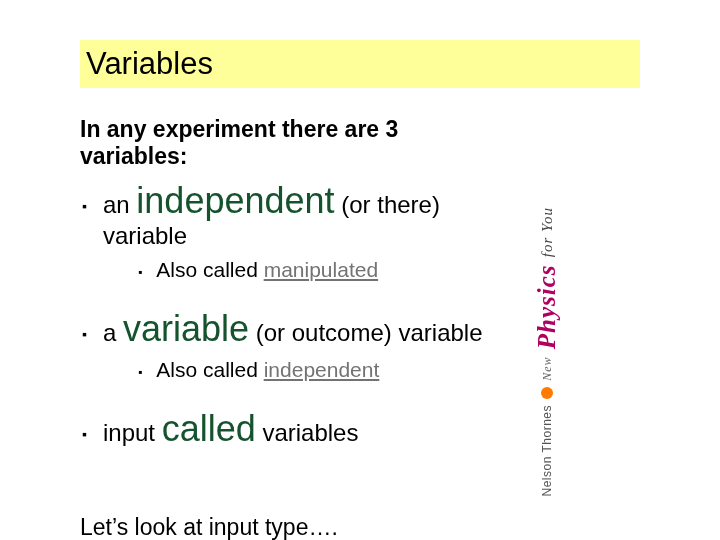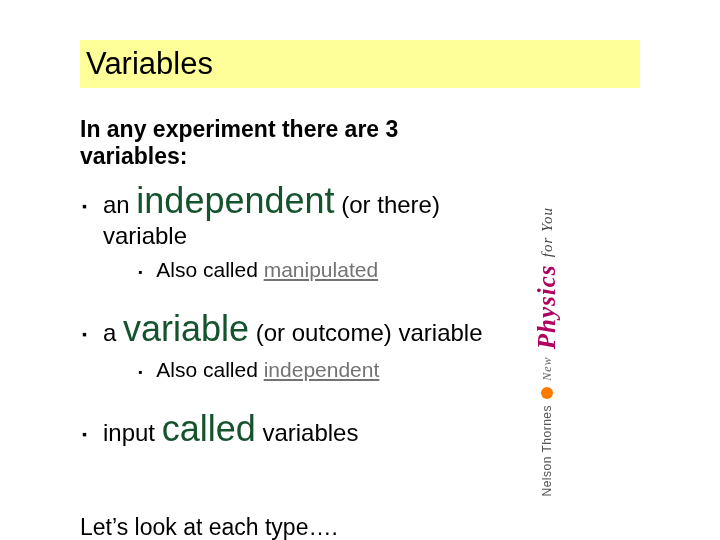--- a/index.html
+++ b/index.html
@@ -155,21 +155,21 @@
 
   <div class="bullet" style="margin-bottom:0;">
     <span class="marker">▪</span>
     <span class="line">
       <span>input</span>
       <span class="big-red">called</span>
       <span>variables</span>
     </span>
   </div>
 
-  <p class="closing">Let’s look at each type….</p>
+  <p class="closing">Let’s look at input type….</p>
 
   <div class="side-logo">
     <div class="physics-vert">
       <span class="new">New</span>
       <span class="phy">Physics</span>
       <span class="for-you">for You</span>
     </div>
     <div class="nelson-dot"></div>
     <div class="nelson-vert">Nelson Thornes</div>
   </div>

